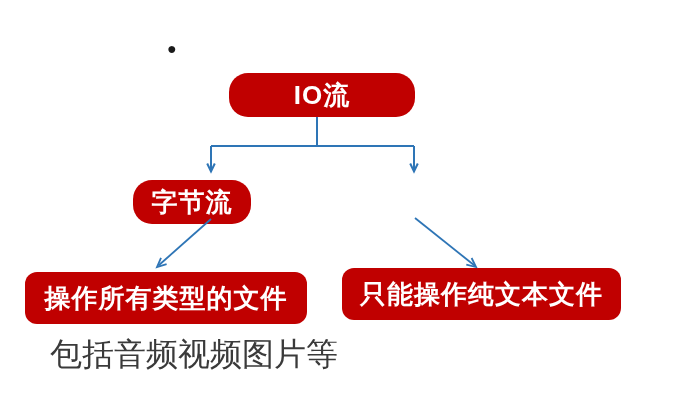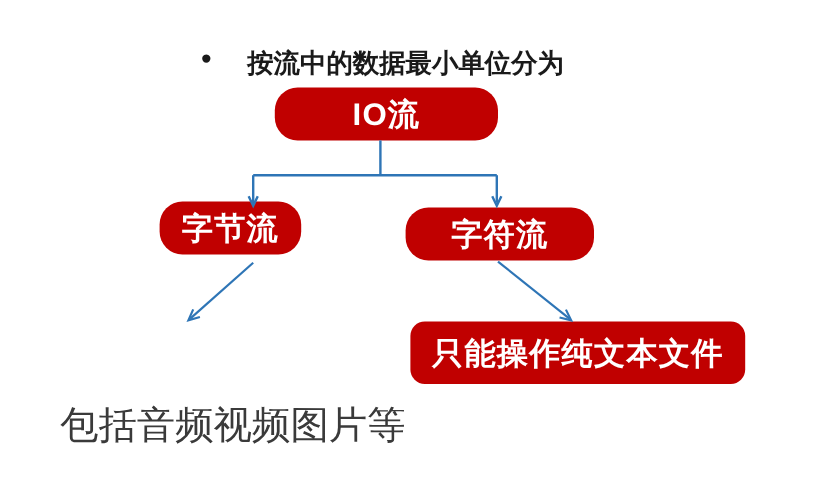--- a/index.html
+++ b/index.html
@@ -36,21 +36,21 @@
     justify-content: center;
     background: var(--node_bg, #c00000);
     color: var(--node_text, #fff);
     font-weight: bold;
     font-size: 26px;
     letter-spacing: 1px;
     border-radius: 19px;
     white-space: nowrap;
   }
   .node-root       { left: 229px; top: 73px;  width: 186px; height: 44px; }
-  .node-byte       { left: 133px; top: 168px; width: 118px; height: 44px; }
+  .node-byte       { left: 133px; top: 180px; width: 118px; height: 44px; }
   .node-char       { left: 338px; top: 173px; width: 157px; height: 44px; }
   .node-byte-files { left: 25px;  top: 272px; width: 282px; height: 52px; border-radius: 12px; }
   .node-char-files { left: 342px; top: 268px; width: 279px; height: 52px; border-radius: 12px; }
   .caption {
     position: absolute;
     font-size: 32px;
     color: var(--caption_text, #333);
     white-space: nowrap;
   }
   .caption-left  { left: 50px;  top: 333px; }
@@ -61,25 +61,24 @@
     width: 685px; height: 417px;
     pointer-events: none;
   }
 </style>
 </head>
 <body>
 
 <div class="slide">
 
   <span class="bullet">●</span>
-  <span class="title">按流中的数据最小单位分为</span>
 
   <div class="node node-root">IO流</div>
   <div class="node node-byte">字节流</div>
-  <div class="node node-char">字符流</div>
+  <div class="node node-byte-files">操作所有类型的文件</div>
   <div class="node node-char-files">只能操作纯文本文件</div>
 
   <svg class="connectors" viewBox="0 0 685 417" xmlns="http://www.w3.org/2000/svg">
 
     <line x1="317" y1="117" x2="317" y2="146" stroke-width="2" stroke="#2e75b6"></line>
 
     <line x1="211" y1="146" x2="414" y2="146" stroke-width="2" stroke="#2e75b6"></line>
 
     <line x1="211" y1="146" x2="211" y2="169" stroke-width="2" stroke="#2e75b6"></line>
     <polyline points="207.2,163.5 211,171.5 214.8,163.5" fill="none" stroke-width="2" stroke="#2e75b6"></polyline>

